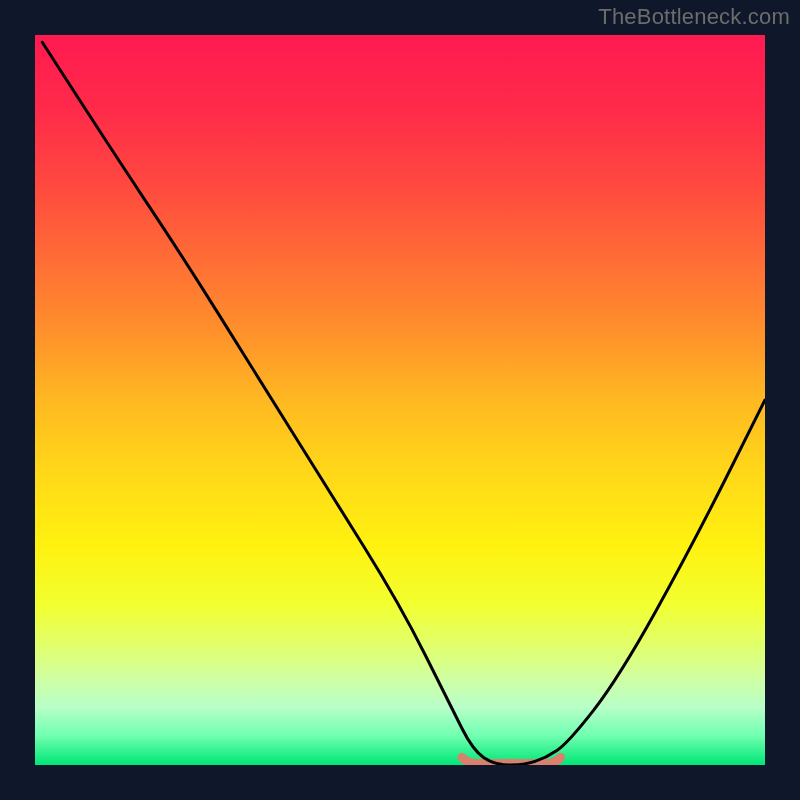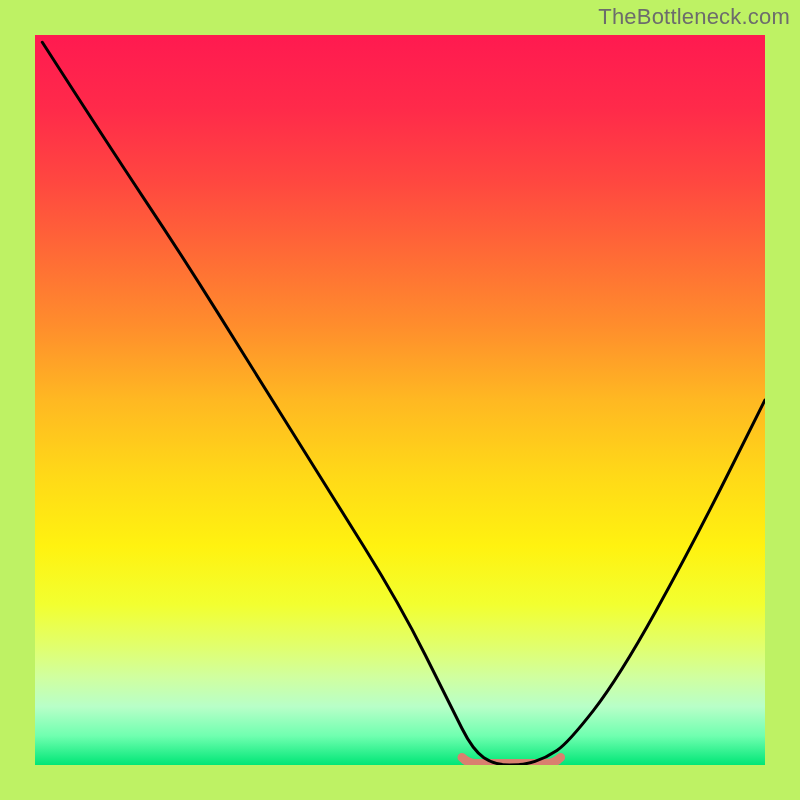--- a/index.html
+++ b/index.html
@@ -7,21 +7,21 @@
     padding: 0;
     width: 800px;
     height: 800px;
     background: #000000;
     overflow: hidden;
   }
   .stage {
     position: relative;
     width: 800px;
     height: 800px;
-    background: #bef264;
+    background: #0f172a;
   }
   .watermark {
     position: absolute;
     top: 4px;
     right: 10px;
     color: #6c6c6c;
     font-family: Arial, Helvetica, sans-serif;
     font-size: 22px;
     font-weight: 500;
     letter-spacing: 0.2px;

